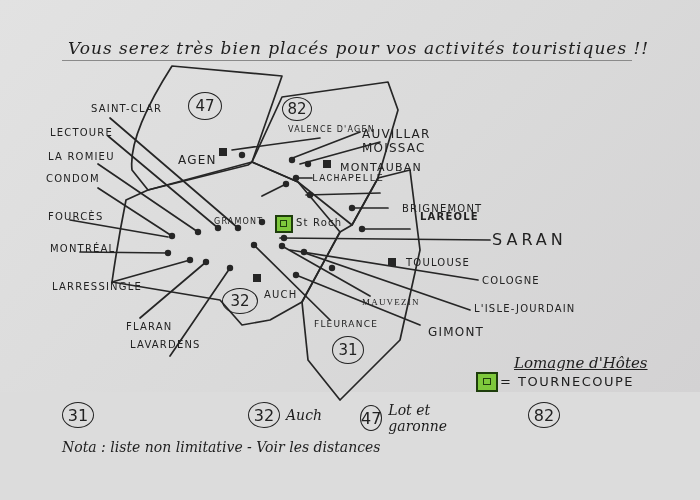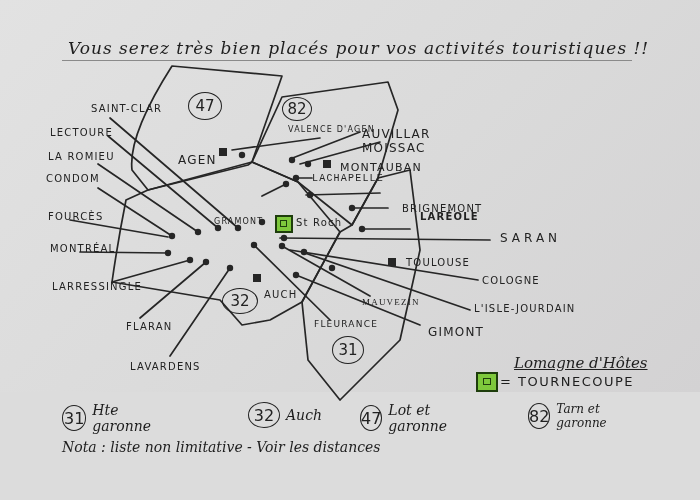--- a/index.html
+++ b/index.html
@@ -140,60 +140,58 @@
   <div class="circ" style="left:332px;top:336px;width:30px;height:26px;">31</div>
 
   <div class="lbl" style="left:52px;top:104px;margin-left:39px;">Saint-Clar</div>
   <div class="lbl" style="left:50px;top:128px;">Lectoure</div>
   <div class="lbl" style="left:48px;top:152px;">La Romieu</div>
   <div class="lbl" style="left:46px;top:174px;">Condom</div>
   <div class="lbl" style="left:48px;top:212px;">Fourcès</div>
   <div class="lbl" style="left:50px;top:244px;">Montréal</div>
   <div class="lbl" style="left:52px;top:282px;">Larressingle</div>
   <div class="lbl" style="left:126px;top:322px;">Flaran</div>
-  <div class="lbl" style="left:130px;top:362px;">Lavardens</div>
+  <div class="lbl" style="left:130px;top:340px;">Lavardens</div>
 
   <div class="lbl" style="left:178px;top:154px;font-size:12px;">Agen</div>
   <div class="lbl" style="left:288px;top:126px;font-size:8px;">Valence d'Agen</div>
   <div class="lbl" style="left:362px;top:128px;font-size:12px;">Auvillar</div>
   <div class="lbl" style="left:362px;top:142px;font-size:12px;">Moissac</div>
   <div class="lbl" style="left:340px;top:162px;font-size:11px;">Montauban</div>
   <div class="lbl" style="left:312px;top:174px;font-size:10px;font-family:Liberation Mono, monospace;">Lachapelle</div>
   <div class="lbl" style="left:214px;top:182px;font-size:8px;margin-top:36px;">Gramont</div>
   <div class="lbl" style="left:402px;top:204px;">Brignemont</div>
   <div class="lbl" style="left:420px;top:212px;font-weight:bold;">Laréole</div>
-  <div class="lbl" style="left:492px;top:232px;font-size:12px;letter-spacing:4px;margin-left:8px;">Saran</div>
+  <div class="lbl" style="left:492px;top:232px;font-size:16px;letter-spacing:4px;">Saran</div>
   <div class="lbl" style="left:296px;top:218px;font-size:10px;text-transform:none;">St Roch</div>
   <div class="lbl" style="left:406px;top:258px;">Toulouse</div>
   <div class="lbl" style="left:482px;top:276px;">Cologne</div>
   <div class="lbl" style="left:474px;top:304px;">L'Isle-Jourdain</div>
   <div class="lbl" style="left:362px;top:298px;font-size:9px;font-family:Liberation Serif, serif;">Mauvezin</div>
   <div class="lbl" style="left:314px;top:320px;font-size:9px;">Fleurance</div>
   <div class="lbl" style="left:428px;top:326px;font-size:12px;">Gimont</div>
   <div class="lbl" style="left:264px;top:290px;">Auch</div>
 
   <div class="b-legend">
     <div class="b-icon"></div>
     <div class="script b-title">Lomagne d'Hôtes</div>
     <div class="script b-name">= TOURNECOUPE</div>
   </div>
 
   <div class="legend-row">
     <div class="legend-item" style="left:0;">
       <div class="circ">31</div>
-      <span class="dep">Hte garonne</span>
     </div>
     <div class="legend-item" style="left:186px;">
       <div class="circ">32</div>
       <span class="dep">Auch</span>
     </div>
     <div class="legend-item" style="left:298px;">
       <div class="circ">47</div>
       <span class="dep">Lot et garonne</span>
     </div>
     <div class="legend-item" style="left:466px;">
       <div class="circ">82</div>
-      <span class="dep" style="font-size:12px;">Tarn et garonne</span>
     </div>
   </div>
 
   <div class="script nota">Nota : liste non limitative - Voir les distances</div>
 </div>
 
 </body></html>

